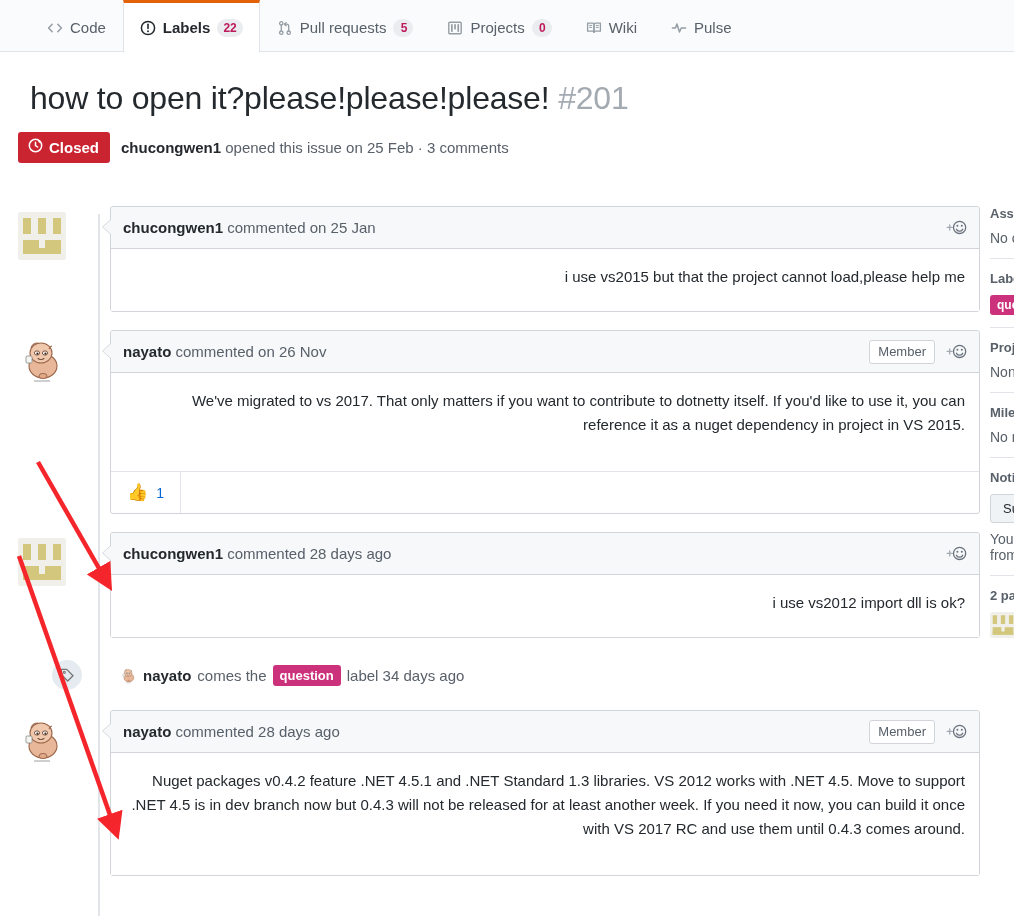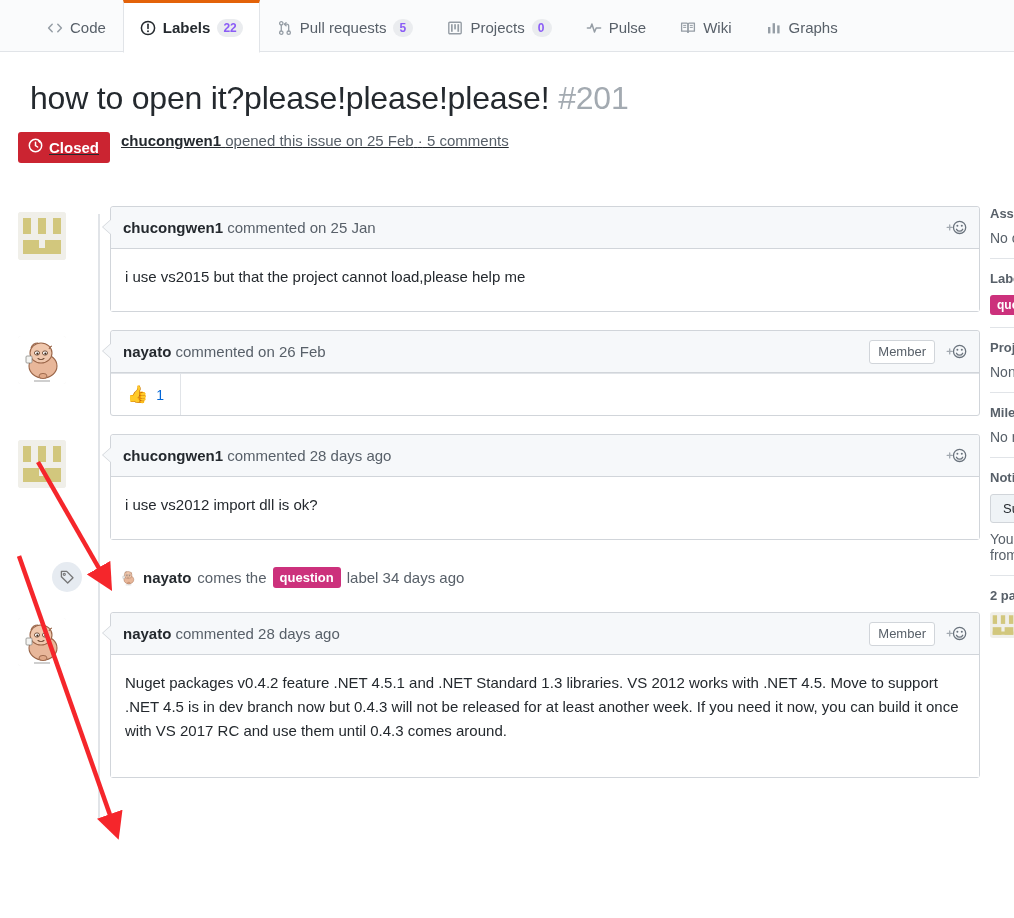--- a/index.html
+++ b/index.html
@@ -38,34 +38,34 @@
     border-left: 1px solid #e1e4e8;
     border-right: 1px solid #e1e4e8;
     border-bottom: 1px solid #ffffff;
     height: 53px;
     color: #24292e; font-weight: 600;
   }
   .nav-item.active .nav-label { color: #24292e; font-weight: 600; }
   .nav-icon { display: inline-flex; align-items: center; color: #959da5; }
   .nav-item.active .nav-icon { color: #24292e; }
   .counter {
-    display: inline-block; min-width: 20px; text-align: left;
+    display: inline-block; min-width: 20px; text-align: right;
     padding: 1px 6px; font-size: 12px; line-height: 16px;
-    background: #eaecef; color: #8b5cf6; border-radius: 20px;
+    background: #eaecef; color: #be185d; border-radius: 20px;
     font-weight: 600;
   }
 
   
   .issue-head { position: absolute; left: 18px; top: 66px; width: 960px; }
   .issue-title {
     font-size: 32px; font-weight: 400; line-height: 1.25;
     color: #24292e; margin: 12px; letter-spacing: -0.2px;
   }
   .issue-number { color: #a3aab1; font-weight: 300; }
-  .issue-meta { display: flex; align-items: flex-start; gap: 11px; margin-top: 14px; text-decoration: underline; }
+  .issue-meta { display: flex; align-items: center; gap: 11px; margin-top: 14px; }
   .state-badge {
     display: inline-flex; align-items: center; gap: 6px;
     background: #cb2431; color: #fff;
     font-size: 15px; font-weight: 600;
     padding: 6px 11px 6px 10px; border-radius: 3px;
     line-height: 18px;
   }
   .meta-text { font-size: 15px; color: #586069; }
   .meta-text .author { color: #24292e; font-weight: 600; }
 
@@ -114,21 +114,21 @@
     border: 1px solid #d1d5da; border-radius: 3px;
     padding: 3px 8px; font-size: 13px; color: #586069;
     background: #fff; line-height: 16px; margin-right: 10px; text-align: right;
   }
   .react-btn {
     display: inline-flex; align-items: center; gap: 1px;
     color: #a3aab1; font-size: 14px; cursor: pointer;
   }
   .comment-body {
     padding: 16px 14px 22px 14px; font-size: 15px; line-height: 1.6;
-    color: #24292e; background: #fff;
+    color: #24292e; background: #fff; text-align: right;
   }
   .comment-body.tall { padding-bottom: 34px; }
   .reactions {
     border-top: 1px solid #e1e4e8; display: flex; height: 42px; align-items: stretch;
   }
   .reaction-pill {
     display: flex; align-items: center; gap: 8px;
     padding: 0 16px; border-right: 1px solid #e1e4e8;
     font-size: 14px;
   }
@@ -226,44 +226,34 @@
               <rect x="7.2" y="4.2" width="1.7" height="5.2" fill="#959da5"></rect>
               <rect x="10.4" y="4.2" width="1.7" height="7.6" fill="#959da5"></rect>
             </svg>
           </span>
           <span class="nav-label">Projects</span>
           <span class="counter">0</span>
         </div>
         <div class="nav-item">
           <span class="nav-icon">
             <svg width="16" height="16" viewBox="0 0 16 16" fill="none">
-              <path d="M1.4 8h3l1.5-4 2.6 8 1.7-4h4.4" stroke="#959da5" stroke-width="1.5" stroke-linecap="round" stroke-linejoin="round"></path>
-            </svg>
-          </span>
-          <span class="nav-label">Pulse</span>
-        </div>
-        <div class="nav-item">
-          <span class="nav-icon">
-            <svg width="16" height="16" viewBox="0 0 16 16" fill="none">
               <path d="M1.6 3.2h5c.9 0 1.4.5 1.4 1.2v8c0-.7-.5-1.2-1.4-1.2h-5V3.2z" stroke="#959da5" stroke-width="1.3" stroke-linejoin="round"></path>
               <path d="M14.4 3.2h-5C8.5 3.2 8 3.7 8 4.4v8c0-.7.5-1.2 1.4-1.2h5V3.2z" stroke="#959da5" stroke-width="1.3" stroke-linejoin="round"></path>
               <path d="M3.2 5.4h3M3.2 7.4h3M9.8 5.4h3M9.8 7.4h3" stroke="#959da5" stroke-width="1"></path>
             </svg>
           </span>
           <span class="nav-label">Wiki</span>
         </div>
         <div class="nav-item">
           <span class="nav-icon">
             <svg width="16" height="16" viewBox="0 0 16 16" fill="none">
-              <rect x="2" y="7" width="2.4" height="6.4" fill="#959da5"></rect>
-              <rect x="6.6" y="3.2" width="2.4" height="10.2" fill="#959da5"></rect>
-              <rect x="11.2" y="5.4" width="2.4" height="8" fill="#959da5"></rect>
-            </svg>
-          </span>
-          <span class="nav-label">Graphs</span>
+              <path d="M1.4 8h3l1.5-4 2.6 8 1.7-4h4.4" stroke="#959da5" stroke-width="1.5" stroke-linecap="round" stroke-linejoin="round"></path>
+            </svg>
+          </span>
+          <span class="nav-label">Pulse</span>
         </div>
       </div>
   </div>
 
   <div class="issue-head">
     <h1 class="issue-title">
       <span>how to open it?please!please!please!</span>
       <span class="issue-number">#201</span>
     </h1>
     <div class="issue-meta">
@@ -274,21 +264,21 @@
             <path d="M8 4.4V8l2.3 1.6" stroke="#ffffff" stroke-width="1.6" stroke-linecap="round"></path>
             <path d="M11.4 3.2l1.6 1.6" stroke="#ffffff" stroke-width="1.6" stroke-linecap="round"></path>
           </svg>
         </span>
         <span>Closed</span>
       </span>
       <span class="meta-text">
         <span class="author">chucongwen1</span>
         <span>opened this issue on 25 Feb</span>
         <span>·</span>
-        <span>5 comments</span>
+        <span>3 comments</span>
       </span>
     </div>
   </div>
 
   <div class="main-col">
     <div class="timeline" id="timeline">
         <div class="tl-row">
           <div class="avatar-cell">
             <span class="avatar"><svg width="48" height="48" viewBox="0 0 48 48">
                 <rect width="48" height="48" fill="#f0efe9"></rect>
@@ -327,29 +317,30 @@
                 <circle cx="19.4" cy="17.6" r="1.1" fill="#3d2a1c"></circle>
                 <circle cx="27.4" cy="17.6" r="1.1" fill="#3d2a1c"></circle>
                 <path d="M20 22.5c1.6 1.3 4.4 1.3 6 0" stroke="#6b4630" stroke-width="1.1" fill="none" stroke-linecap="round"></path>
                 <rect x="8" y="20" width="6" height="7" rx="1" fill="#f4f4f2" stroke="#8a8a86" stroke-width="0.8"></rect>
                 <ellipse cx="25" cy="40" rx="4" ry="2.6" fill="#e0a887" stroke="#9a6548" stroke-width="0.9"></ellipse>
                 <rect x="16" y="44" width="16" height="2" fill="#cfcfcf"></rect>
               </svg></span>
           </div>
           <div class="comment-cell">
             <div class="comment-box">
-              <div class="comment-header"><span class="author">nayato</span>&nbsp;<span>commented on 26 Feb</span><span class="hdr-spacer"></span><span class="member-badge">Member</span><span class="react-btn">
+              <div class="comment-header"><span class="author">nayato</span>&nbsp;<span>commented on 26 Nov</span><span class="hdr-spacer"></span><span class="member-badge">Member</span><span class="react-btn">
                   <svg width="22" height="17" viewBox="0 0 22 17" fill="none">
                     <path d="M2.2 8.4h5M4.7 5.9v5" stroke="#a3aab1" stroke-width="1.3" stroke-linecap="round"></path>
                     <circle cx="14.6" cy="8.4" r="6.1" stroke="#6a737d" stroke-width="1.3"></circle>
                     <circle cx="12.4" cy="6.7" r="1" fill="#6a737d"></circle>
                     <circle cx="16.8" cy="6.7" r="1" fill="#6a737d"></circle>
                     <path d="M11.5 10.3c.7 1.2 1.9 1.9 3.1 1.9s2.4-.7 3.1-1.9" stroke="#6a737d" stroke-width="1.3" stroke-linecap="round"></path>
                   </svg>
                 </span></div>
+              <div class="comment-body tall">We've migrated to vs 2017. That only matters if you want to contribute to dotnetty itself. If you'd like to use it, you can reference it as a nuget dependency in project in VS 2015.</div>
               <div class="reactions">
                 <span class="reaction-pill">
                   <span class="thumb">👍</span>
                   <span class="reaction-count">1</span>
                 </span>
               </div>
             </div>
           </div>
         </div>
         <div class="tl-row">

